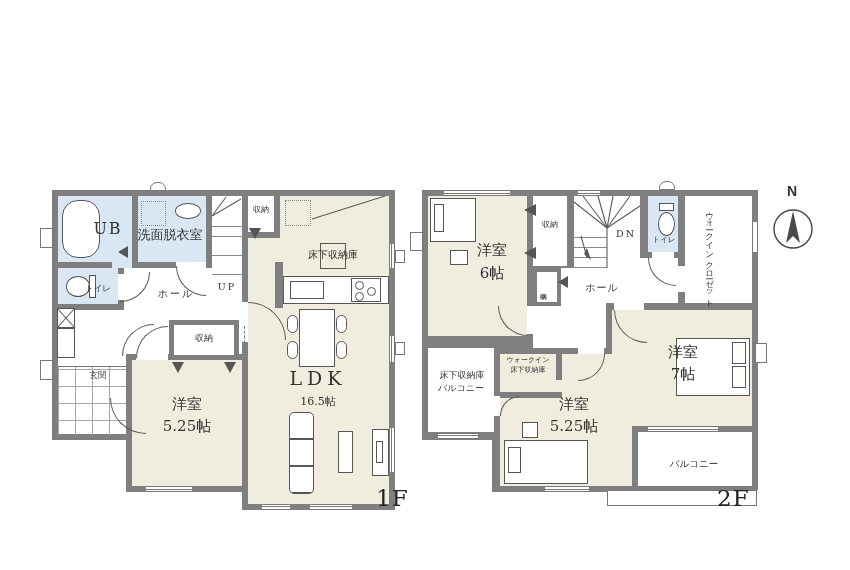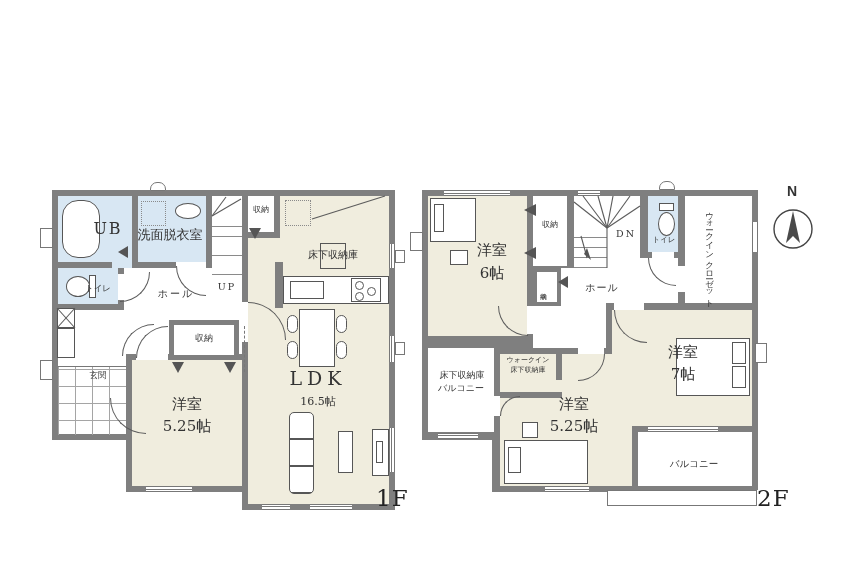--- a/index.html
+++ b/index.html
@@ -235,17 +235,17 @@
   <div class="lbl" style="left:576px;top:283px;width:52px;font-size:10px;letter-spacing:1px">ホール</div>
   <div class="lbl" style="left:436px;top:371px;width:52px;font-size:9px">床下収納庫</div>
   <div class="lbl" style="left:428px;top:384px;width:66px;font-size:9px">バルコニー</div>
   <div class="lbl" style="left:500px;top:357px;width:56px;font-size:7px">ウォークイン</div>
   <div class="lbl" style="left:500px;top:367px;width:56px;font-size:7px">床下収納庫</div>
   <div class="lbl" style="left:534px;top:397px;width:80px;font-size:15px">洋室</div>
   <div class="lbl" style="left:534px;top:419px;width:80px;font-size:15px">5.25帖</div>
   <div class="lbl" style="left:643px;top:345px;width:80px;font-size:15px">洋室</div>
   <div class="lbl" style="left:643px;top:367px;width:80px;font-size:15px">7帖</div>
   <div class="lbl" style="left:662px;top:459px;width:64px;font-size:9.5px">バルコニー</div>
-  <div class="tag" style="left:757px;top:485px">2F</div>
+  <div class="tag" style="left:717px;top:485px">2F</div>
 
   <div class="nlbl" style="left:787px;top:183px">N</div>
 
 </div>
 
 </body></html>

